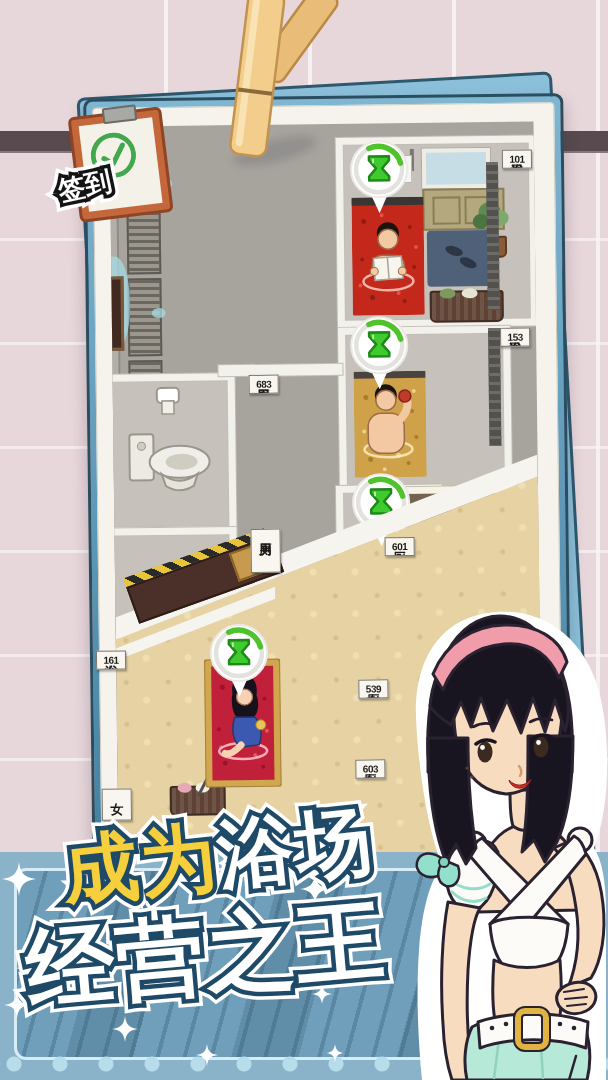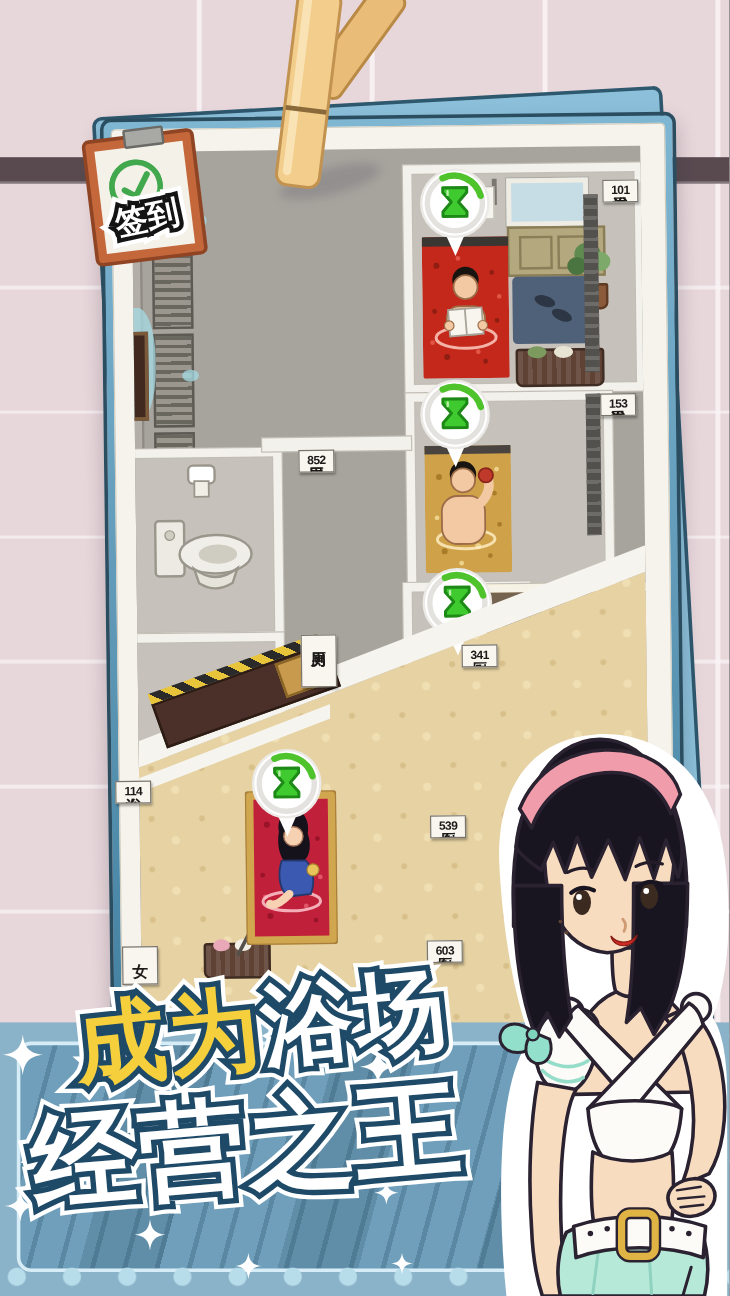--- a/index.html
+++ b/index.html
@@ -1,17 +1,17 @@
 <!DOCTYPE html>
 <html><head>
 <meta charset="utf-8">
 <style>
   html,body{margin:0;padding:0;background:#555;}
   #stage{position:relative;width:608px;height:1080px;overflow:hidden;background:#e7d6da;
-         font-family:"Liberation Sans","DejaVu Sans",sans-serif;text-align:center;}
+         font-family:"Liberation Sans","DejaVu Sans",sans-serif;}
   
   .tiles{position:absolute;inset:0;
     background-image:
       repeating-linear-gradient(90deg,transparent 0 140px,rgba(250,244,246,.85) 140px 144px),
       repeating-linear-gradient(180deg,transparent 0 101px,rgba(250,244,246,.7) 101px 104px);
     background-position:24px 0,0 33px;}
   .dark-band{position:absolute;left:0;top:131px;width:608px;height:20px;background:#594a50;
     border-bottom:2px solid rgba(255,255,255,.25);}
   
   .back-card{position:absolute;left:98px;top:84px;width:470px;height:780px;background:#8cc0da;
@@ -407,41 +407,41 @@
       <div class="sign" style="left:392px;top:28px;width:24px">
         <span class="v">男浴</span>
         <span class="n">101</span>
       </div>
       <div class="sign" style="left:388px;top:206px;width:24px">
         <span class="v">男浴</span>
         <span class="n">153</span>
       </div>
       <div class="sign" style="left:136px;top:250px;width:24px">
         <span class="v">男厕</span>
-        <span class="n">852</span>
+        <span class="n">683</span>
       </div>
       <div class="sign" style="left:136px;top:404px;width:24px;height:36px">
         <span class="v">男厕</span>
       </div>
       <div class="sign" style="left:270px;top:414px;width:24px">
         <span class="v">厕</span>
-        <span class="n">341</span>
+        <span class="n">601</span>
       </div>
       <div class="sign" style="left:-20px;top:524px;width:24px">
         <span class="v">女浴</span>
-        <span class="n">114</span>
+        <span class="n">161</span>
       </div>
       <div class="sign" style="left:242px;top:556px;width:24px">
         <span class="v">女厕</span>
         <span class="n">539</span>
       </div>
       <div class="sign" style="left:-16px;top:662px;width:24px;height:24px">
         <span class="v">女</span>
       </div>
-      <div class="sign" style="left:238px;top:660px;width:24px">
+      <div class="sign" style="left:238px;top:636px;width:24px">
         <span class="v">女厕</span>
         <span class="n">603</span>
       </div>
     </div>
   </div>
 
   <div id="stamp">
     <div class="clipboard">
       <div class="clip-paper"></div>
       <div class="clip-metal"></div>

